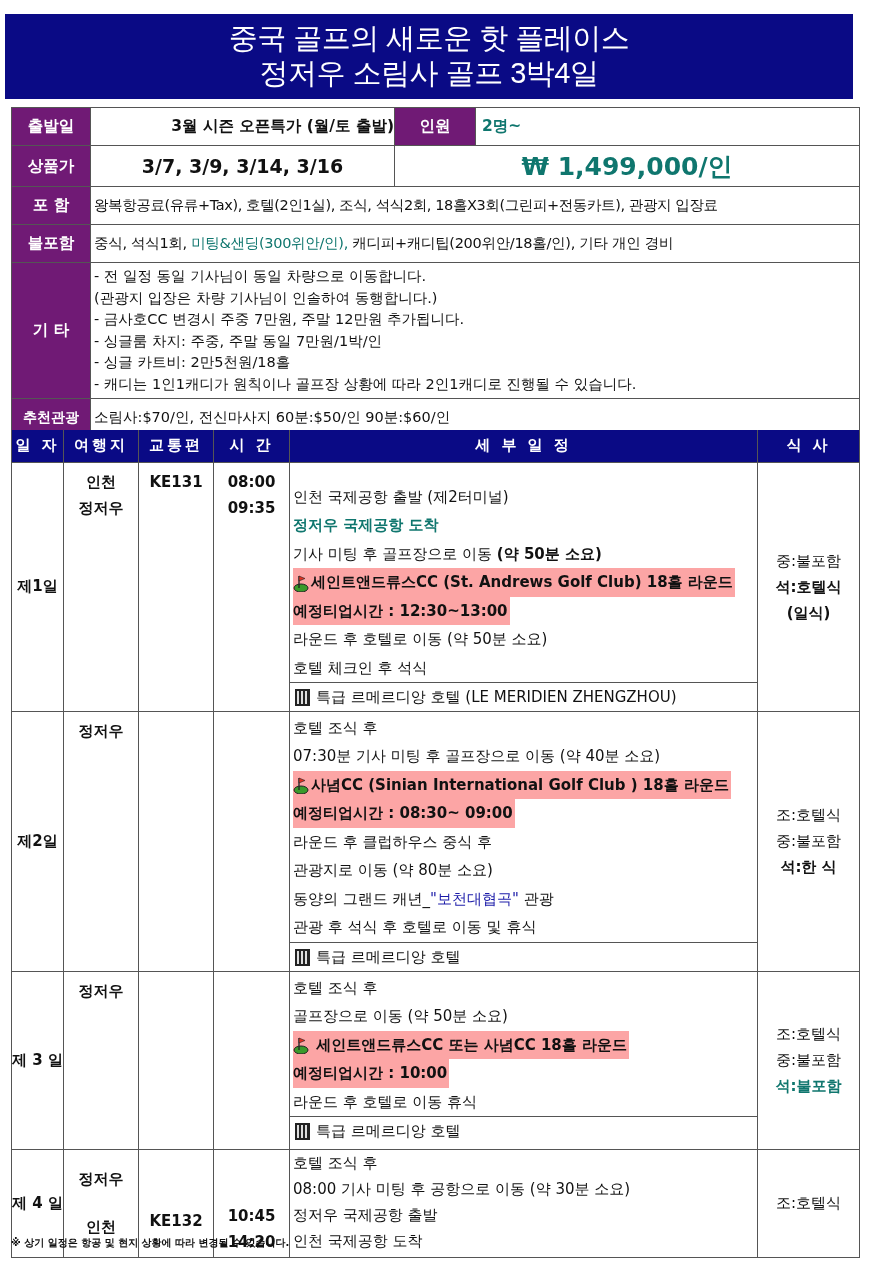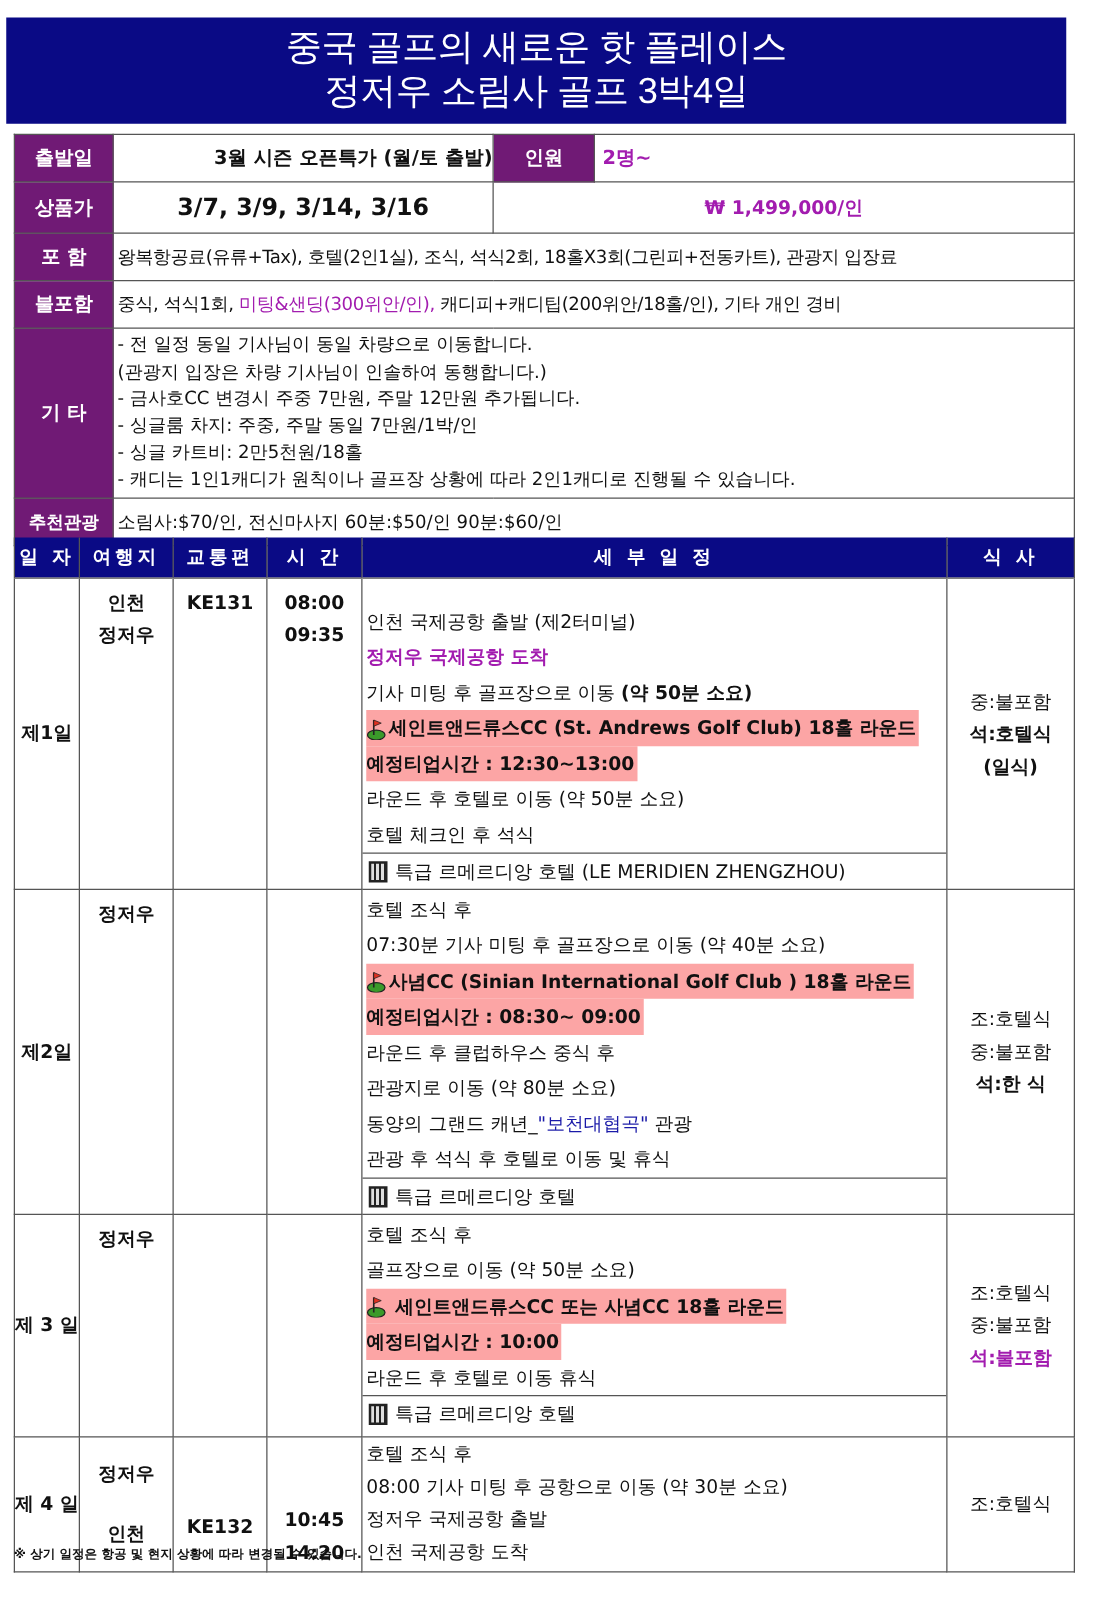--- a/index.html
+++ b/index.html
@@ -1,21 +1,21 @@
 <!DOCTYPE html>
 <html><head>
 <meta charset="utf-8">
 <style>
   * { box-sizing: border-box; margin: 0; padding: 0; }
   body { width: 877px; height: 1278px; background: #ffffff; font-family: "DejaVu Sans", "Liberation Sans", sans-serif; color: #111; position: relative; overflow: hidden; }
   .banner { position: absolute; left: 5px; top: 14px; width: 848px; height: 85px; background: #0a0a85; color: #fff; text-align: center; font-family: "Liberation Sans", "DejaVu Sans", sans-serif; font-size: 29px; line-height: 35px; padding-top: 7px; letter-spacing: -0.5px; }
   .info { position: absolute; left: 11px; top: 107px; width: 849px; border-collapse: collapse; }
   .info td { border: 1.5px solid #555; font-size: 15.5px; height: 38px; vertical-align: middle; }
   .lbl { background: #701a75; color: #fff; text-align: center; width: 79px; font-weight: bold; font-size: 15px; }
-  .red { color: #a21caf; }
+  .red { color: #0f766e; }
   .blue { color: #1a1aa8; }
   .bold { font-weight: bold; }
   .sched { position: absolute; left: 11px; top: 430px; width: 849px; border-collapse: collapse; }
   .sched th { background: #0a0a85; color: #fff; font-size: 15px; font-weight: bold; height: 32px; border-left: 1px solid #555; border-right: 1px solid #555; letter-spacing: 3px; }
   .sched td { border: 1.5px solid #555; font-size: 15px; vertical-align: top; }
   .daycell { text-align: center; vertical-align: middle !important; font-weight: bold; }
   .ctr { text-align: center; padding-top: 6px; line-height: 26px; font-weight: bold; }
   .detail { padding: 0 !important; }
   .line { height: 28.5px; line-height: 28.5px; padding-left: 3px; white-space: nowrap; font-size: 15px; }
   .hl { background: #fca5a5; display: inline-block; font-weight: bold; padding-right: 2px; }
@@ -38,21 +38,21 @@
   <tbody>
       <tr style="height:37px">
     <td class="lbl">출발일</td>
     <td style="width:304px; padding-left:30px; font-weight:bold;text-align:right;">3월 시즌 오픈특가 (월/토 출발)</td>
     <td class="lbl" style="width:81px">인원</td>
     <td class="red bold" style="padding-left:6px">2명~</td>
   </tr>
   <tr style="height:41px">
     <td class="lbl">상품가</td>
     <td style="text-align:center; font-weight:bold; font-size:19px;">3/7, 3/9, 3/14, 3/16</td>
-    <td colspan="2" class="red bold" style="text-align:center; font-size:15px;">₩ 1,499,000/인</td>
+    <td colspan="2" class="red bold" style="text-align:center; font-size:25px;">₩ 1,499,000/인</td>
   </tr>
   <tr style="height:36px">
     <td class="lbl">포  함</td>
     <td colspan="3" style="padding-left:3px; font-size:14.5px; white-space:nowrap; letter-spacing:-0.4px">왕복항공료(유류+Tax), 호텔(2인1실), 조식, 석식2회, 18홀X3회(그린피+전동카트), 관광지 입장료</td>
   </tr>
   <tr style="height:35px">
     <td class="lbl">불포함</td>
     <td colspan="3" style="padding-left:3px; font-size:14.5px; white-space:nowrap; letter-spacing:-0.3px">
       <span>중식, 석식1회, </span><span class="red">미팅&amp;샌딩(300위안/인),</span><span> 캐디피+캐디팁(200위안/18홀/인), 기타 개인 경비</span>
     </td>

